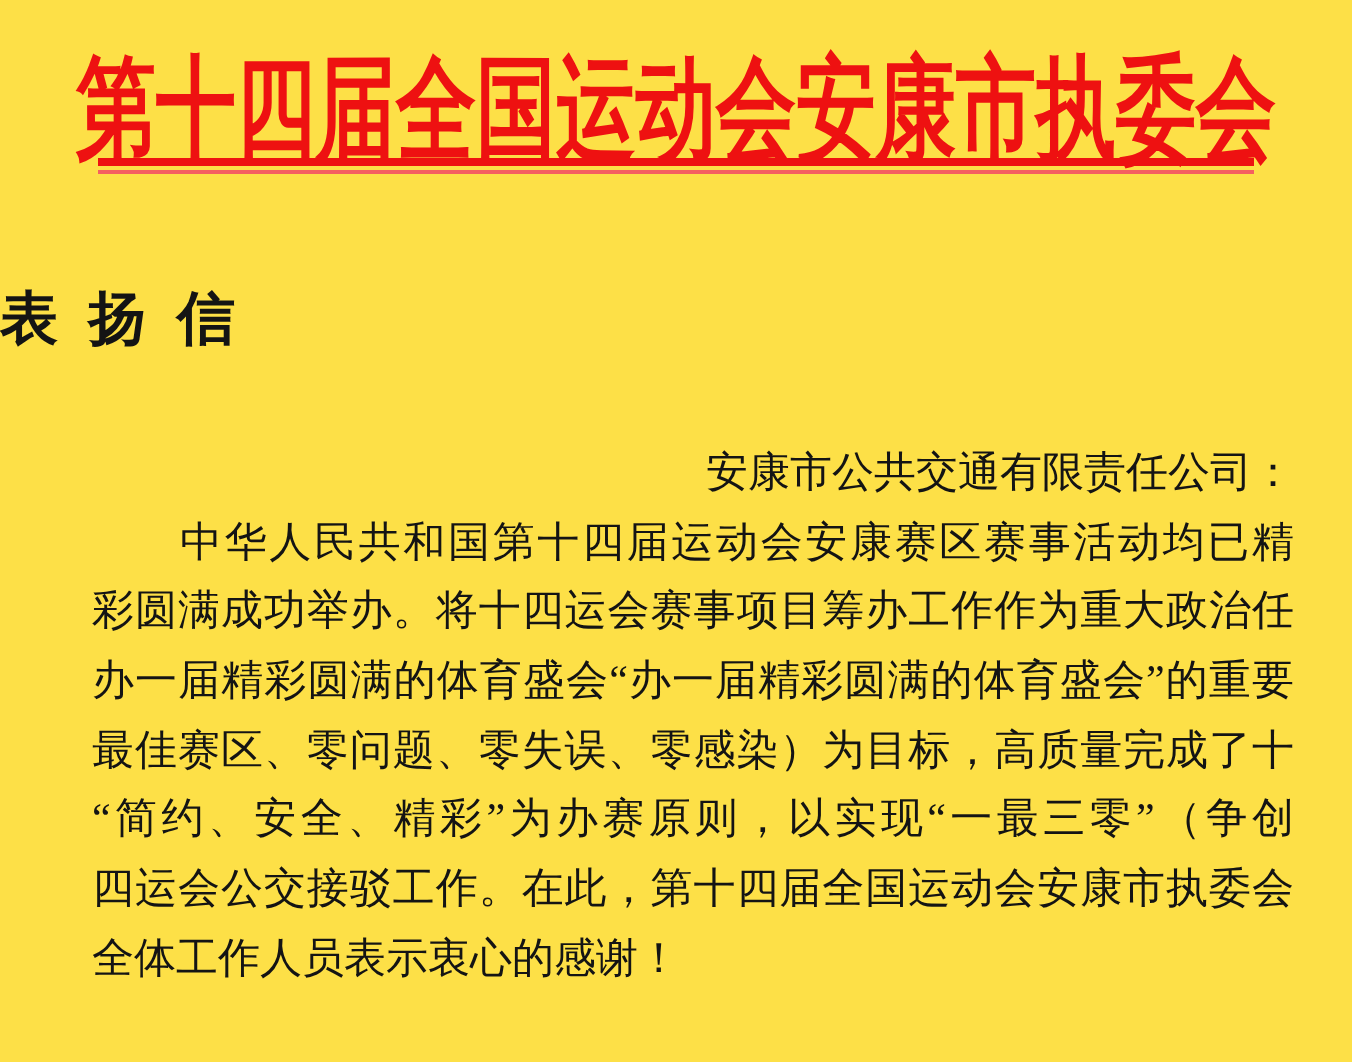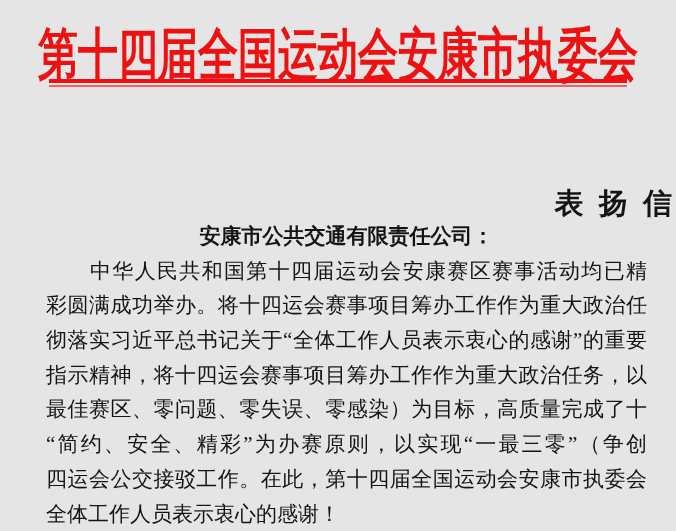--- a/index.html
+++ b/index.html
@@ -4,21 +4,21 @@
 <style>
   html, body {
     margin: 0;
     padding: 0;
     background: #ffffff;
   }
   .page {
     position: relative;
     width: 676px;
     height: 531px;
-    background: #e5e5e5;
+    background: #fde047;
     overflow: hidden;
     font-family: "Liberation Serif", "DejaVu Serif", serif;
     color: var(--text-color, #111111);
   }
   
   .letterhead-title {
     position: absolute;
     top: 16px;
     left: 0;
     right: 0;
@@ -47,41 +47,39 @@
     height: 2px;
     margin-top: 2px;
     background: var(--rule-light, #f56060);
   }
   
   .letter-title {
     position: absolute;
     top: 140px;
     left: 0;
     right: 0;
-    text-align: right;
+    text-align: left;
     font-size: 29px;
     font-weight: bold;
     letter-spacing: 4px;
     color: var(--text-color, #111111);
-    margin-top: 44px;
   }
   
   .letter-body {
     position: absolute;
     top: 219px;
     left: 46px;
     width: 601px;
     font-size: 21px;
     line-height: 34.7px;
     color: var(--text-color, #111111);
   }
   .salutation {
-    text-align: center;
+    text-align: right;
     white-space: nowrap;
-    font-weight: bold;
   }
   .body-line {
     text-align: justify;
     text-align-last: justify;
     overflow: hidden;
     height: 34.7px;
   }
   .body-line.first {
     text-indent: 44px;
   }
@@ -101,21 +99,20 @@
     <div class="rule-thick"></div>
     <div class="rule-thin"></div>
   </div>
 
   <div class="letter-title">表 扬 信</div>
 
   <div class="letter-body">
     <div class="salutation">安康市公共交通有限责任公司：</div>
     <div class="body-line first">中华人民共和国第十四届运动会安康赛区赛事活动均已精</div>
     <div class="body-line">彩圆满成功举办。将十四运会赛事项目筹办工作作为重大政治任务</div>
-    <div class="body-line">彻落实习近平总书记关于“全体工作人员表示衷心的感谢”的重要</div>
-    <div class="body-line">指示精神，将十四运会赛事项目筹办工作作为重大政治任务，以</div>
+    <div class="body-line">办一届精彩圆满的体育盛会“办一届精彩圆满的体育盛会”的重要</div>
     <div class="body-line">最佳赛区、零问题、零失误、零感染）为目标，高质量完成了十</div>
     <div class="body-line">“简约、安全、精彩”为办赛原则，以实现“一最三零”（争创</div>
     <div class="body-line">四运会公交接驳工作。在此，第十四届全国运动会安康市执委会</div>
     <div class="body-line last">全体工作人员表示衷心的感谢！</div>
   </div>
 
 </div>
 
 </body></html>

